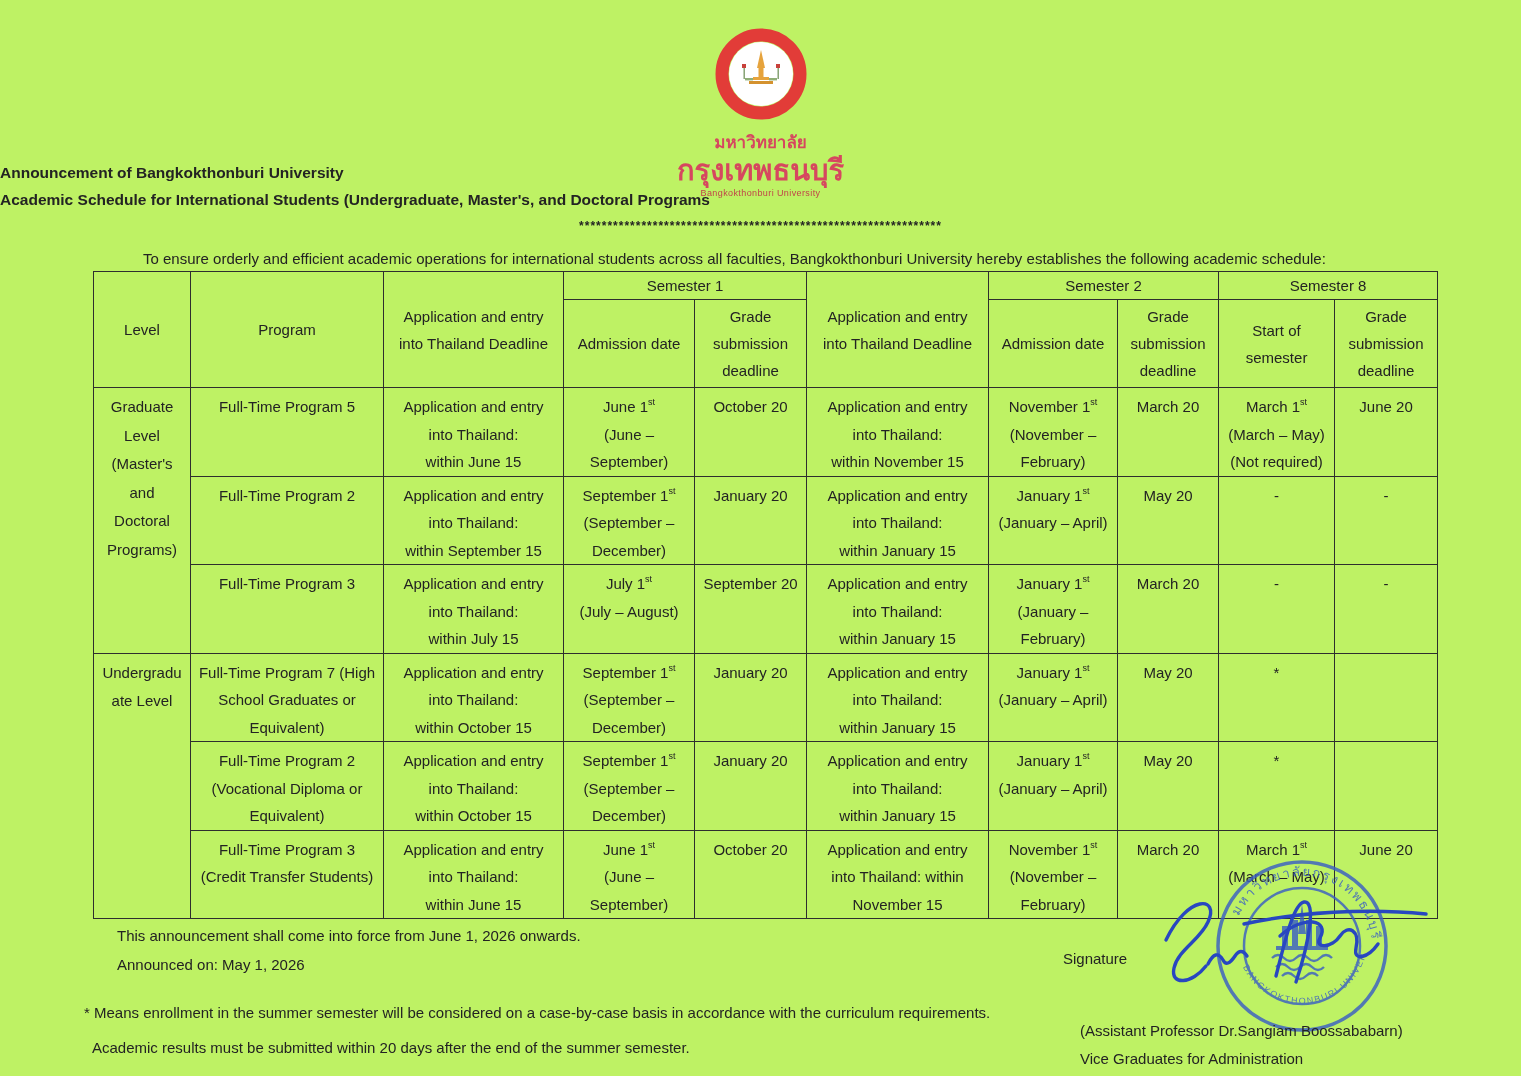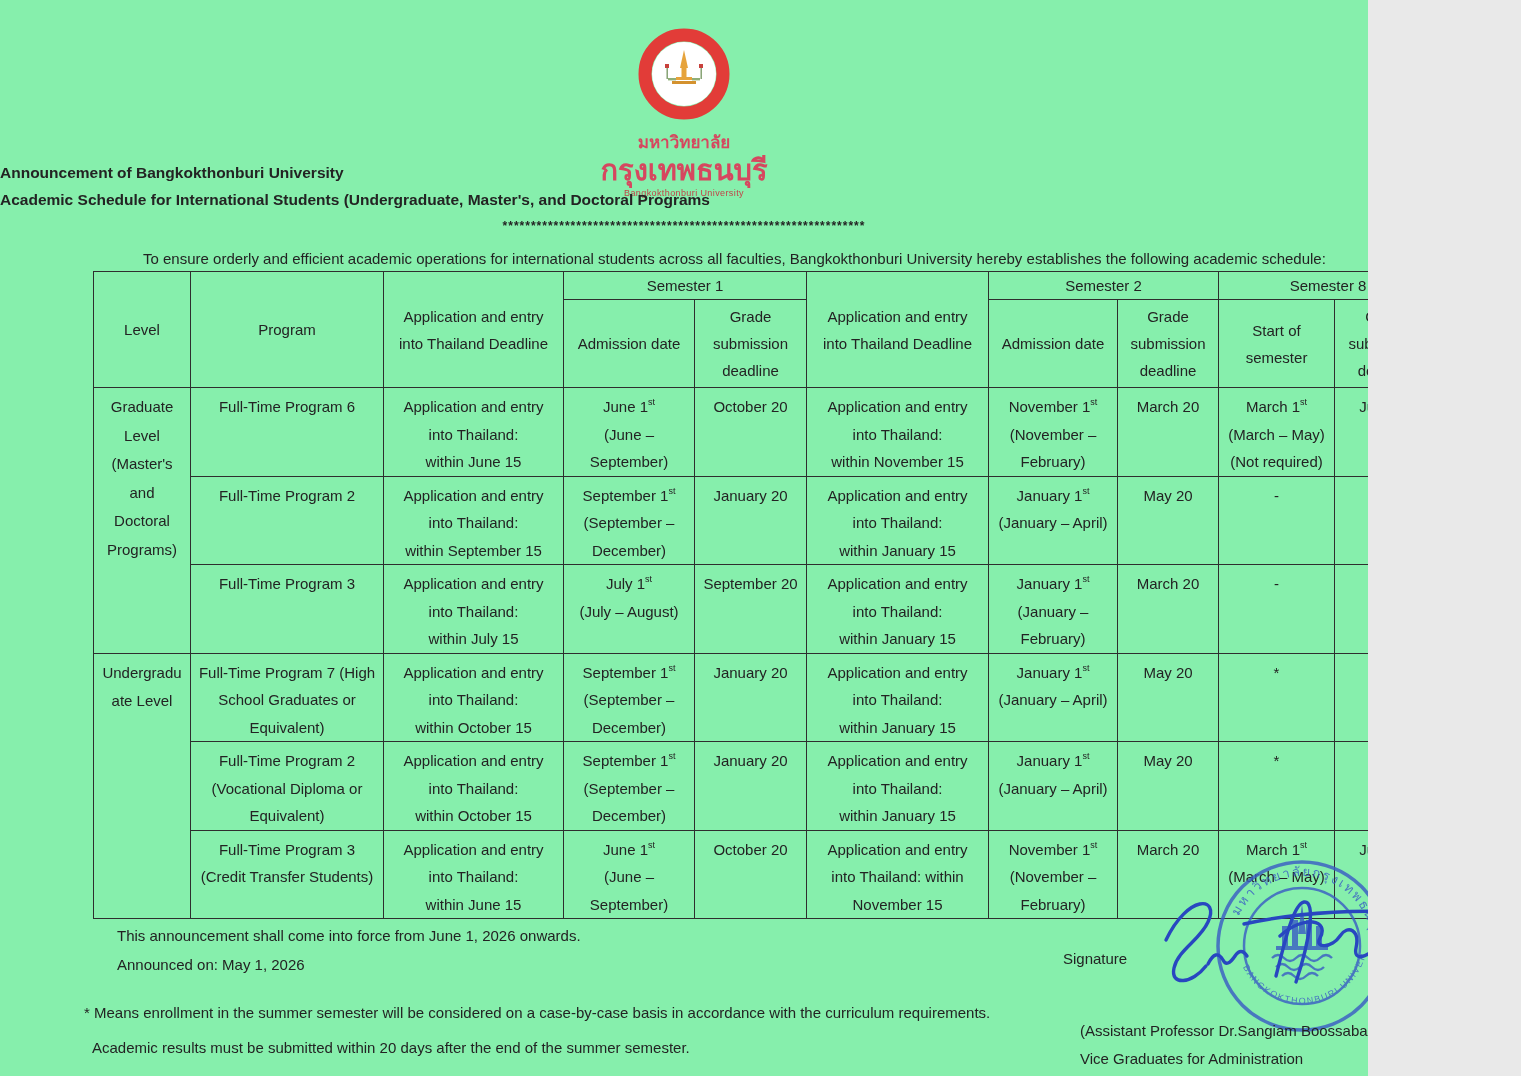--- a/index.html
+++ b/index.html
@@ -1,19 +1,19 @@
 <!DOCTYPE html>
 <html><head>
 <meta charset="utf-8">
 <style>
   * { margin:0; padding:0; box-sizing:border-box; }
   html,body { background:#e9e9e9; }
   #page {
-    position:relative; width:1368px; height:1076px;
-    background:#86efac; overflow:hidden;
+    position:relative; width:1521px; height:1076px;
+    background:#bef264; overflow:hidden;
     font-family:"Liberation Sans","DejaVu Sans",sans-serif;
     color:#232323;
   }
   
   .logo-wrap { position:absolute; left:0; right:0; top:28px; text-align:center; }
   .logo-thai1 { font-size:17px; color:#d6475f; margin-top:4px; font-weight:600; }
   .logo-thai2 { font-size:29px; color:#d6475f; font-weight:700; line-height:30px; }
   .logo-eng   { font-size:9px;  color:#c04548; margin-top:3px; letter-spacing:.4px; }
   
   .title-line { position:absolute; left:0; right:0; text-align:left; font-weight:700; font-size:15.5px; }
@@ -116,21 +116,21 @@
 deadline</th>
     </tr>
 
     <tr class="r0 body-row">
       <td rowspan="3" class="level-cell">Graduate
 Level
 (Master's
 and
 Doctoral
 Programs)</td>
-      <td>Full-Time Program 6</td>
+      <td>Full-Time Program 5</td>
       <td>Application and entry
 into Thailand:
 within June 15</td>
       <td>June 1<sup>st</sup>
 (June –
 September)</td>
       <td>October 20</td>
       <td>Application and entry
 into Thailand:
 within November 15</td>

